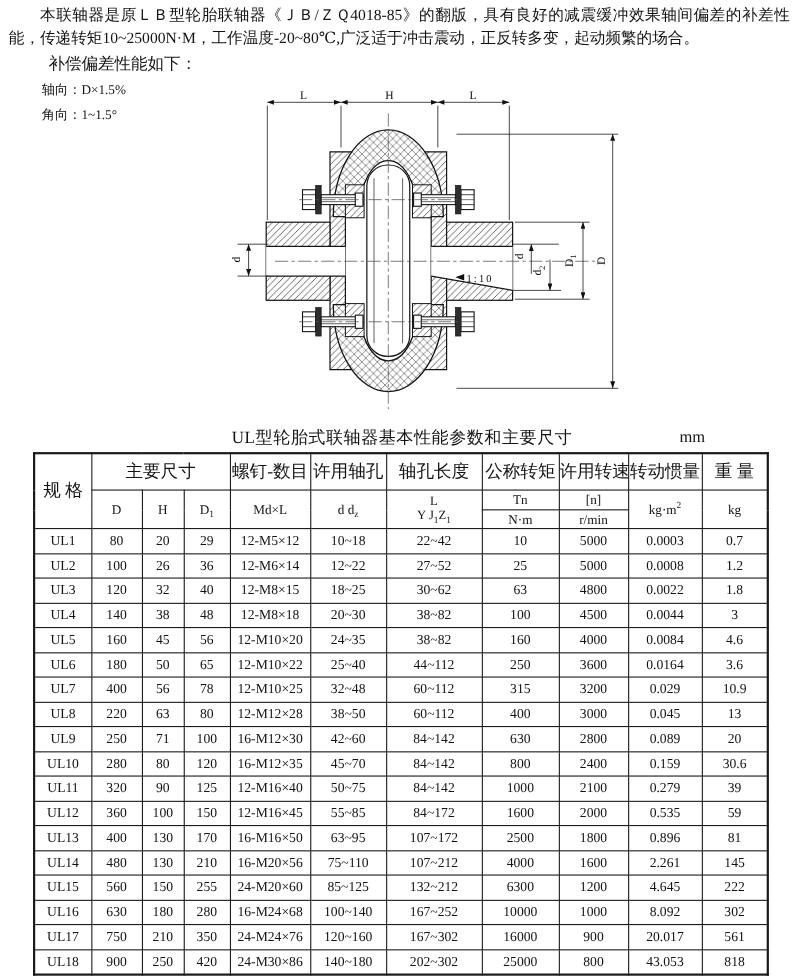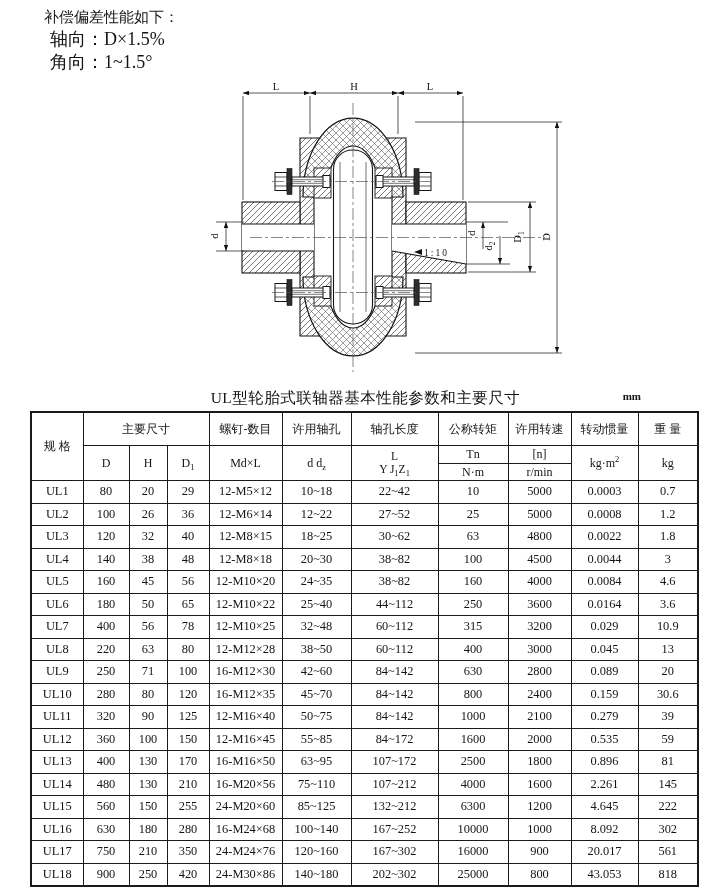--- a/index.html
+++ b/index.html
@@ -5,53 +5,54 @@
   html,body{margin:0;padding:0;}
   body{
     width:726px;height:890px;position:relative;overflow:hidden;
     background:#ffffff;color:#141414;
     font-family:"Liberation Serif","DejaVu Serif",serif;
   }
   
   .intro{position:absolute;top:4px;left:8px;width:710px;}
   .intro p{margin:0;font-size:14.2px;line-height:21px;text-align:justify;text-indent:2em;}
   .offsets-heading{margin:2px 0 0 36px;font-size:15px;line-height:22px;}
-  .offset-line{margin-left:42px;font-size:18px;line-height:23px;}
+  .offset-line{margin-left:30px;font-size:12px;line-height:23px;}
   
   svg.drawing{position:absolute;left:165px;top:78px;}
   .dimtxt{font-family:"Liberation Serif","DejaVu Serif",serif;font-size:10.5px;fill:#111;}
   .tapertxt{font-family:"Liberation Serif","DejaVu Serif",serif;font-size:9.5px;letter-spacing:2px;fill:#111;}
   
   .tbl-title{position:absolute;top:388px;left:32px;width:667px;text-align:center;font-size:15.5px;letter-spacing:.5px;}
-  .tbl-title .unit{position:absolute;right:58px;top:2px;font-size:11px;letter-spacing:0;font-weight:bold;}
+  .tbl-title .unit{position:absolute;right:58px;top:2px;font-size:15px;letter-spacing:0;}
   
   table.spec{
     position:absolute;top:411px;left:30px;width:667px;
     border-collapse:collapse;table-layout:fixed;
     border:2px solid #1a1a1a;
   }
   table.spec th,table.spec td{
     border:1px solid #1a1a1a;padding:0;text-align:center;vertical-align:middle;
     font-weight:normal;overflow:hidden;white-space:nowrap;
   }
-  thead th{font-size:12px;}
+  thead th{font-size:16px;}
   tr.r1 th{height:32px;}
   tr.r2 th{height:17px;font-size:12px;}
   tr.r3 th{height:16px;font-size:12px;}
   th.nb{border-bottom:none;}
   th.nt{border-top:none;}
   th .stack{display:block;line-height:13px;font-size:11.5px;}
   tbody td{height:21.5px;font-size:12.4px;}
   sub{font-size:8.5px;line-height:0;}
   sup{font-size:8.5px;line-height:0;}
 </style>
 </head>
 <body>
 
 <div class="intro">
+  <p>本联轴器是原ＬＢ型轮胎联轴器《ＪＢ/ＺＱ4018-85》的翻版，具有良好的减震缓冲效果轴间偏差的补差性能，传递转矩10~25000N·M，工作温度-20~80℃,广泛适于冲击震动，正反转多变，起动频繁的场合。</p>
   <div class="offsets-heading">补偿偏差性能如下：</div>
   <div class="offset-line">轴向：D×1.5%</div>
   <div class="offset-line">角向：1~1.5°</div>
 </div>
 
 <svg class="drawing" width="425" height="312" viewBox="165 78 425 312" xmlns="http://www.w3.org/2000/svg">
   <defs>
     <pattern id="hSteel" width="6" height="6" patternUnits="userSpaceOnUse">
       <rect width="6" height="6" fill="#ffffff"></rect>
       <path d="M0,6 L6,0" stroke="#3c3c3c" stroke-width="0.7"></path>

